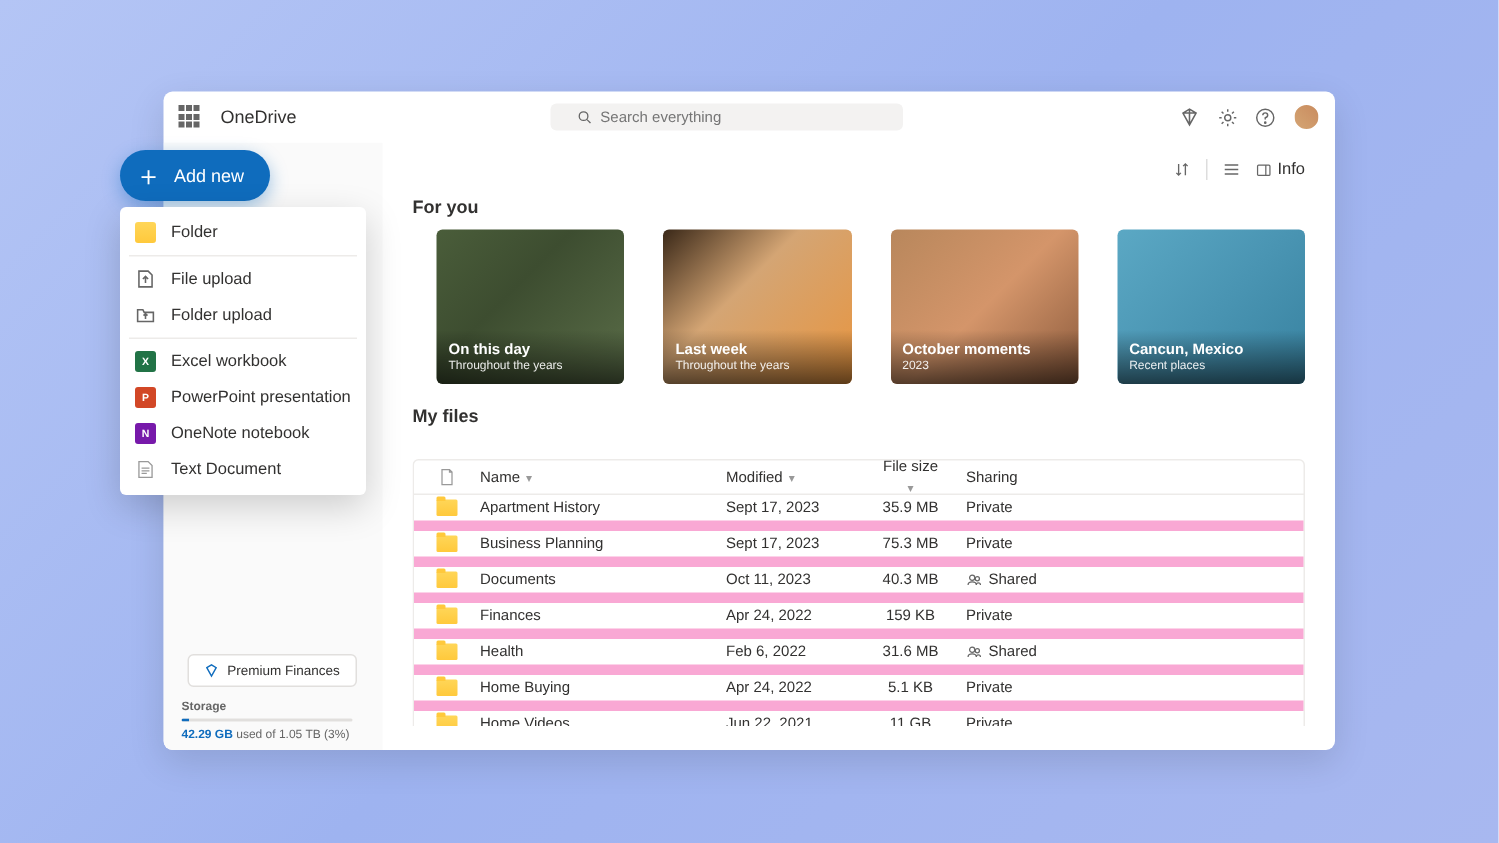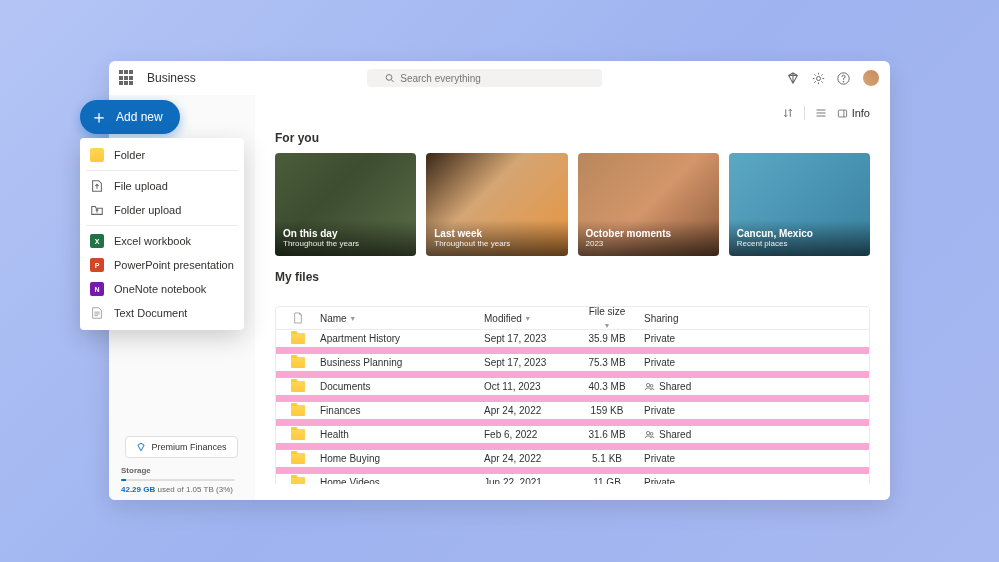--- a/index.html
+++ b/index.html
@@ -59,20 +59,21 @@
     .info-btn { display: flex; align-items: center; gap: 4px; font-size: 11px; color: #323130; cursor: pointer; }
     .section-title { font-size: 12px; font-weight: 600; color: #323130; margin: 6px 0 8px 0; }
     .foryou-cards { display: flex; gap: 10px; }
     .card {
       width: 147px; height: 103px;
       border-radius: 4px;
       background: #888;
       position: relative;
       overflow: hidden;
       cursor: pointer;
+      margin-left: 16px;
     }
     .card-overlay {
       position: absolute; bottom: 0; left: 0; right: 0;
       padding: 8px;
       background: linear-gradient(transparent, rgba(0,0,0,0.6));
       color: #fff;
     }
     .card-title { font-size: 10px; font-weight: 600; }
     .card-sub { font-size: 8px; opacity: 0.9; }
     .card1 { background: linear-gradient(135deg, #4a5d3a 0%, #3d4d30 40%, #5a6d48 100%); }
@@ -206,21 +207,21 @@
       <span></span>
         <span></span>
         <span></span>
         <span></span>
         <span></span>
         <span></span>
         <span></span>
         <span></span>
         <span></span>
     </div>
-    <div class="app-name">Business</div>
+    <div class="app-name">OneDrive</div>
     <div class="search">
       <svg width="10" height="10" viewBox="0 0 16 16" fill="none" stroke="#666" stroke-width="1.5">
           <circle cx="7" cy="7" r="5"></circle>
           <line x1="11" y1="11" x2="15" y2="15"></line>
         </svg>
       <input placeholder="Search everything" style="">
     </div>
     <div class="header-right">
       <svg class="header-icon" width="14" height="14" viewBox="0 0 16 16" fill="none" stroke="#666" stroke-width="1.2">
           <path d="M3 5 L8 2 L13 5 L8 14 Z M3 5 L13 5 M8 2 L8 14"></path>

